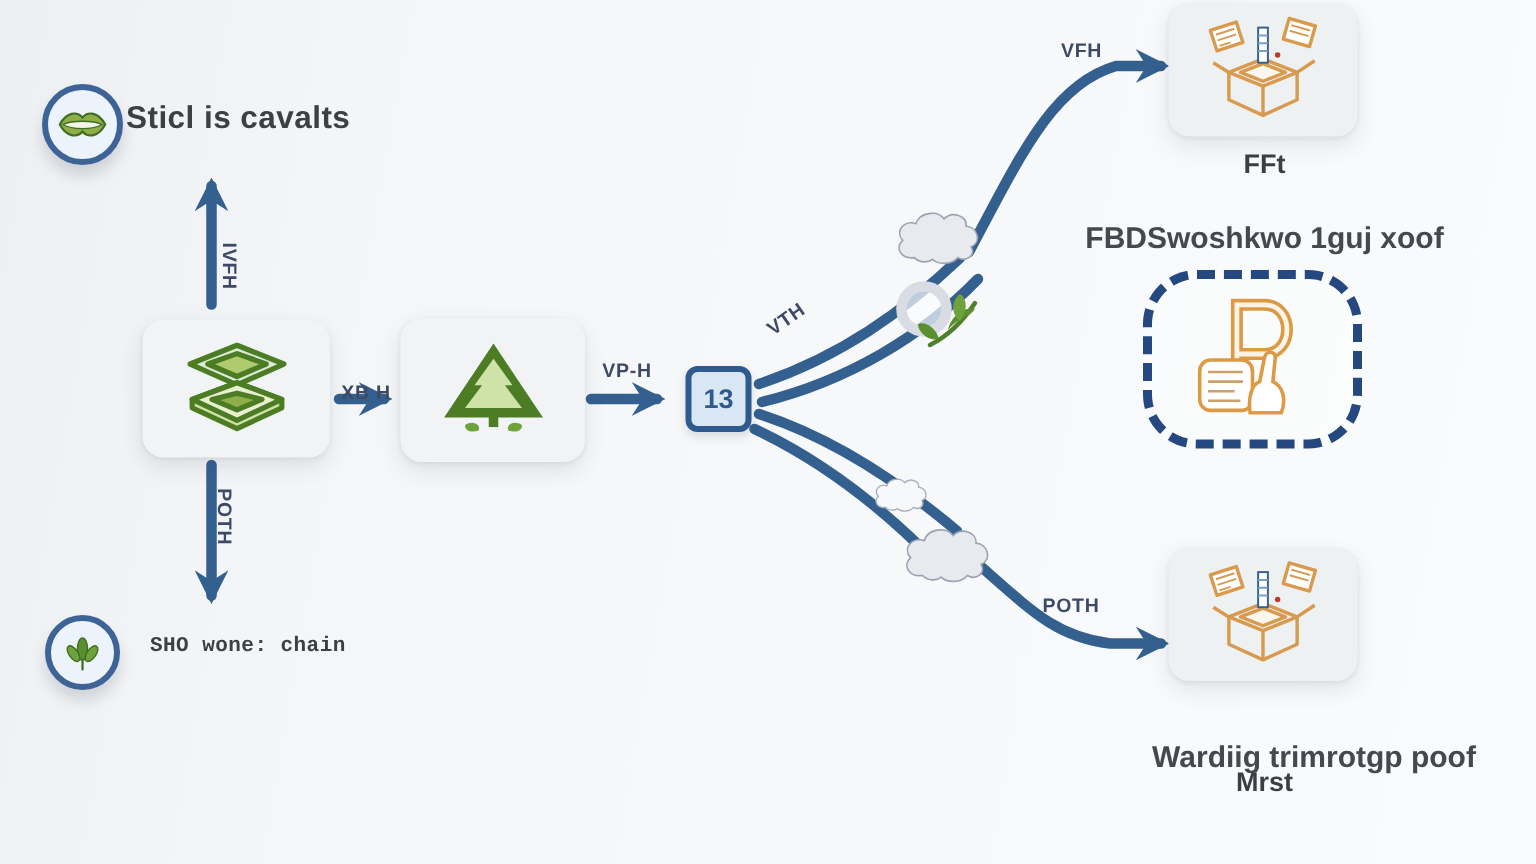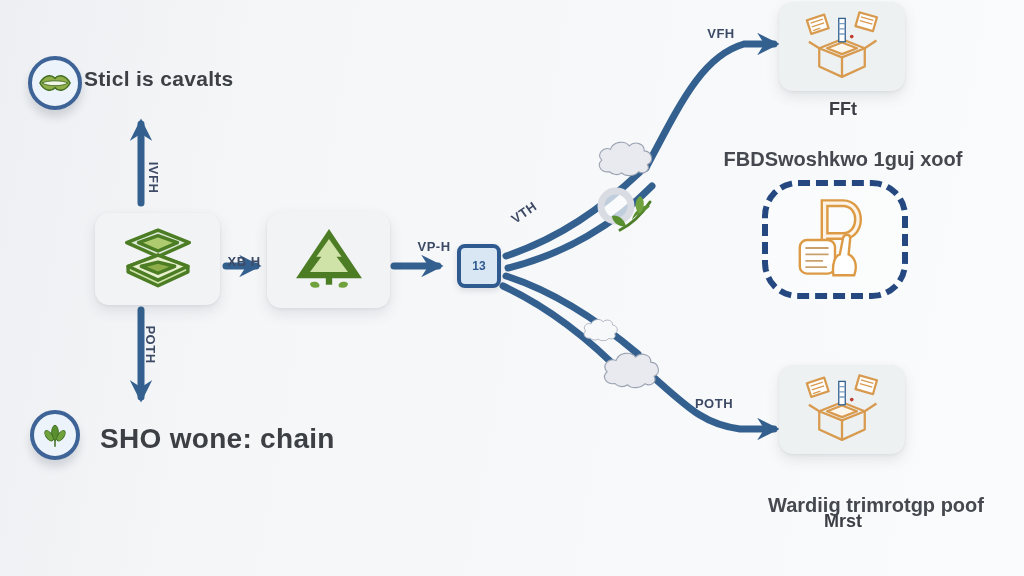--- a/index.html
+++ b/index.html
@@ -25,21 +25,21 @@
     display:flex; align-items:center; justify-content:center;
     box-shadow:0 7px 9px rgba(60,70,90,0.18);
   }
   .item-label {
     position:absolute; font-size:21px; font-weight:600; color:#3c4045; letter-spacing:0.3px;
     white-space:nowrap;
   }
   .square-node {
     position:absolute; width:36px; height:36px; border:4px solid #2e5a8f; background:#d9e6f4;
     border-radius:8px; display:flex; align-items:center; justify-content:center;
-    font-weight:700; font-size:12px; color:#2e5a8f;
+    font-weight:700; font-size:18px; color:#2e5a8f;
     box-shadow:0 3px 6px rgba(60,70,90,0.15);
   }
   .dashed-frame {
     position:absolute; border:6px dashed #24487f; border-radius:36px;
     display:flex; align-items:center; justify-content:center; background:rgba(255,255,255,0.35);
   }
   .title-lg { position:absolute; font-size:18px; font-weight:700; color:#3b3f45; text-align:center; }
   .subtitle  { position:absolute; font-size:20px; font-weight:600; color:#45494f; text-align:center; }
   svg .blue-stroke { stroke:#33608f; stroke-width:7; fill:none; stroke-linecap:round; }
   svg .cloud-fill    { fill:#e8eaef; stroke:#9ba3b2; stroke-width:2; }
@@ -97,21 +97,21 @@
   <div class="circle-badge" style="left:30px; top:410px; width:42px; height:42px;">
     <svg width="30" height="30" viewBox="0 0 80 80">
       <g stroke="#3f6d22" stroke-width="2.5">
         <ellipse cx="40" cy="34" rx="9" ry="20" fill="#5a8f2f"></ellipse>
         <ellipse cx="24" cy="42" rx="8" ry="16" fill="#6fa23c" transform="rotate(-35 24 42)"></ellipse>
         <ellipse cx="56" cy="42" rx="8" ry="16" fill="#6fa23c" transform="rotate(35 56 42)"></ellipse>
       </g>
       <path d="M40 54 L40 70" stroke="#3f6d22" stroke-width="4" stroke-linecap="round"></path>
     </svg>
   </div>
-  <div class="item-label" style="left:100px; top:423px; font-size:28px;">SHO wone: chain</div>
+  <div class="item-label" style="left:100px; top:423px; font-size:14px;font-family:Liberation Mono, monospace;">SHO wone: chain</div>
 
   <div class="node-box" style="left:95px; top:213px; width:125px; height:92px;">
     <svg width="72" height="66" viewBox="0 0 100 95">
       <g stroke="#4c7d25" stroke-width="5" stroke-linejoin="round">
         <path d="M50 6 L95 24 L50 44 L5 24 Z" fill="#dcead8"></path>
         <path d="M50 14 L78 24 L50 36 L22 24 Z" fill="#aecb6f"></path>
         <path d="M50 42 L93 58 L93 66 L50 86 L7 66 L7 58 Z" fill="#cfe3a8"></path>
         <path d="M50 42 L93 58 L50 78 L7 58 Z" fill="#e8f0cf"></path>
         <path d="M50 52 L74 58 L50 68 L26 58 Z" fill="#8fae4a"></path>
       </g>
@@ -192,18 +192,18 @@
       </g>
       <circle cx="80" cy="44" r="2.8" fill="#c0392b" stroke="none"></circle>
     </svg>
   </div>
   <div class="title-lg" style="left:723px; top:463px; width:240px;margin-top:48px;">Mrst</div>
   <div class="subtitle" style="left:716px; top:494px; width:320px;">Wardiig trimrotgp poof</div>
 
   <div class="edge-label rot90" style="left:128px; top:170px; width:50px;">IVFH</div>
   <div class="edge-label rot90" style="left:125px; top:337px; width:50px;">POTH</div>
   <div class="edge-label" style="left:222px; top:237px; width:44px;margin-top:17px;">XB H</div>
-  <div class="edge-label" style="left:412px; top:239px; width:44px;">VP-H</div>
+  <div class="edge-label" style="left:396px; top:239px; width:44px;">VP-H</div>
   <div class="edge-label" style="left:500px; top:205px; width:48px; transform:rotate(-35deg);">VTH</div>
   <div class="edge-label" style="left:693px; top:26px; width:56px;">VFH</div>
   <div class="edge-label" style="left:686px; top:396px; width:56px;">POTH</div>
 
 </div>
 
 </body></html>

